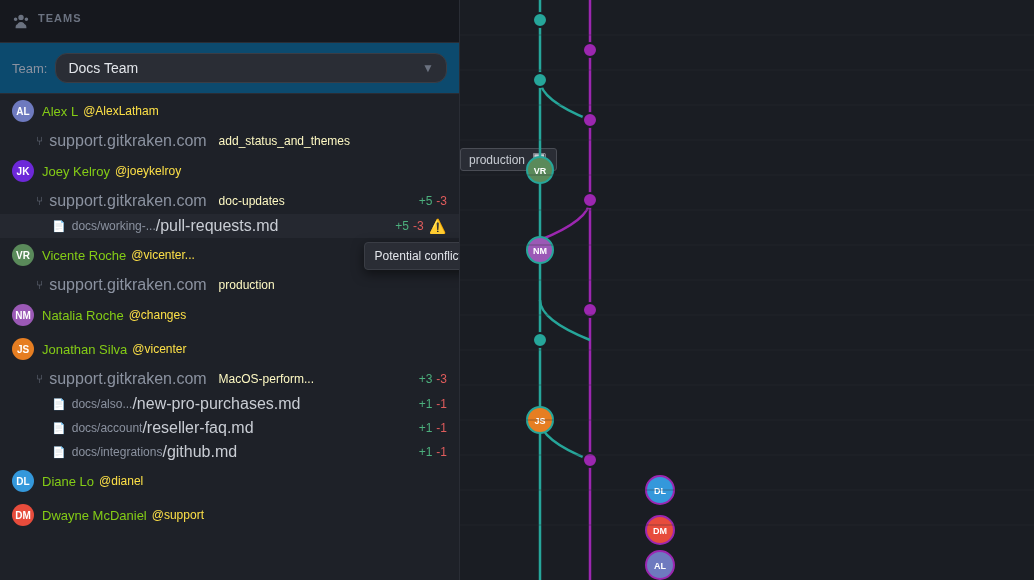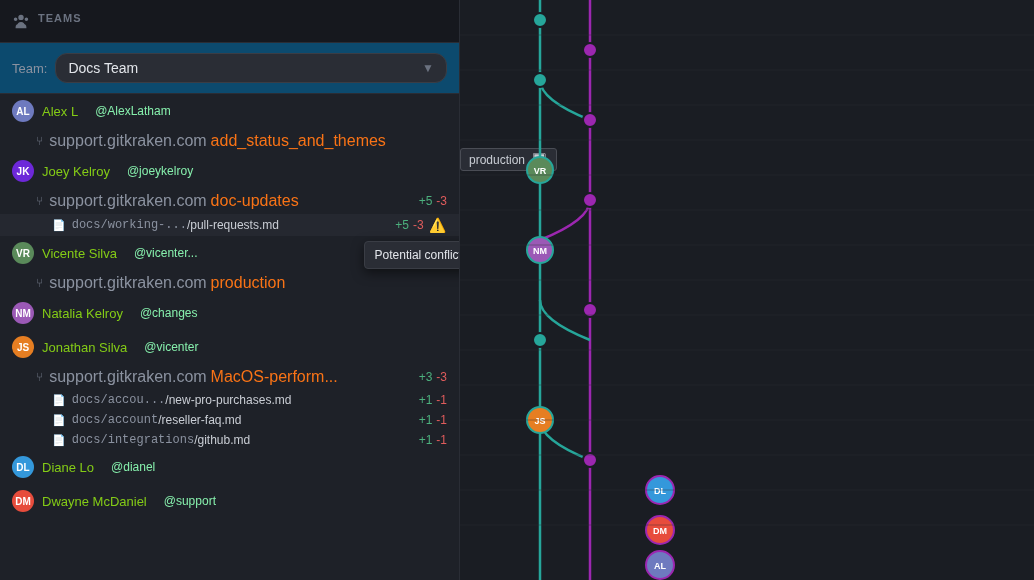--- a/index.html
+++ b/index.html
@@ -99,44 +99,44 @@
       justify-content: center;
       font-size: 10px;
       font-weight: bold;
       color: white;
     }
     .member-name {
       color: #84cc16;
       font-weight: 500;
     }
     .member-handle {
-      color: #86efac;
-      margin-left: 17px;
+      color: #fde047;
+      margin-left: 5px;
       font-size: 12px;
     }
 
     .repo-row {
       display: flex;
       align-items: center;
       padding: 4px 12px 4px 36px;
       position: relative;
     }
     .repo-icon {
       color: #6b7280;
       margin-right: 6px;
       font-size: 12px;
     }
     .repo-name {
       color: #8b92a0;
       font-size: 16px;
     }
     .branch-name {
-      color: #f97316;
-      margin-left: 4px;
-      font-size: 16px;
+      color: #fef9c3;
+      margin-left: 12px;
+      font-size: 12px;
     }
     .diff-green {
       color: #4caf7d;
       margin-left: auto;
       font-size: 12px;
     }
     .diff-red {
       color: #e05c5c;
       margin-left: 4px;
       font-size: 12px;
@@ -152,25 +152,24 @@
       background: #252830;
     }
     .file-icon {
       color: #6b7280;
       margin-right: 6px;
       font-size: 11px;
     }
     .file-path {
       color: #8b92a0;
       font-size: 12px;
-      font-family: Liberation Mono, monospace;
     }
     .file-name {
       color: #c9cdd4;
-      font-size: 12px;
+      font-size: 16px;
     }
     .warn-icon {
       margin-left: 6px;
       font-size: 14px;
     }
 
     
     .tooltip-container {
       position: relative;
     }
@@ -281,54 +280,54 @@
         <div class="tooltip-container">
           <span class="warn-icon">⚠️</span>
           <div class="tooltip">Potential conflicts: you also have changes on this file</div>
         </div>
       </div>
     </div>
 
     <div>
       <div class="member-row">
         <div class="avatar" style="background:#5a8a5a;">VR</div>
-        <span class="member-name">Vicente Silva</span>
+        <span class="member-name">Vicente Roche</span>
         <span class="member-handle">@vicenter...</span>
       </div>
       <div class="repo-row">
         <span class="repo-icon">⑂</span>
         <span class="repo-name">support.gitkraken.com</span>
         <span class="branch-name">production</span>
       </div>
     </div>
 
     <div>
       <div class="member-row">
         <div class="avatar" style="background:#9b59b6;">NM</div>
-        <span class="member-name">Natalia Kelroy</span>
+        <span class="member-name">Natalia Roche</span>
         <span class="member-handle">@changes</span>
       </div>
     </div>
 
     <div>
       <div class="member-row">
         <div class="avatar" style="background:#e67e22;">JS</div>
         <span class="member-name">Jonathan Silva</span>
         <span class="member-handle">@vicenter</span>
       </div>
       <div class="repo-row">
         <span class="repo-icon">⑂</span>
         <span class="repo-name">support.gitkraken.com</span>
         <span class="branch-name">MacOS-perform...</span>
         <span class="diff-green">+3</span>
         <span class="diff-red">-3</span>
       </div>
       <div class="file-row">
         <span class="file-icon">📄</span>
-        <span class="file-path">docs/accou...</span>
+        <span class="file-path">docs/also...</span>
         <span class="file-name">/new-pro-purchases.md</span>
         <span class="diff-green">+1</span>
         <span class="diff-red">-1</span>
       </div>
       <div class="file-row">
         <span class="file-icon">📄</span>
         <span class="file-path">docs/account</span>
         <span class="file-name">/reseller-faq.md</span>
         <span class="diff-green">+1</span>
         <span class="diff-red">-1</span>

